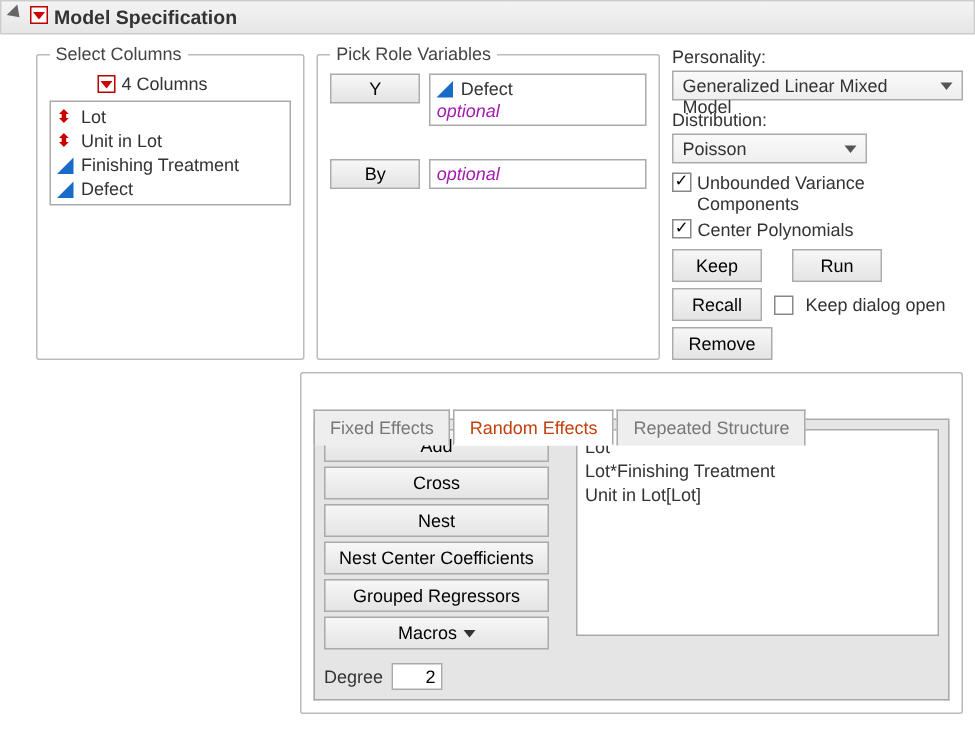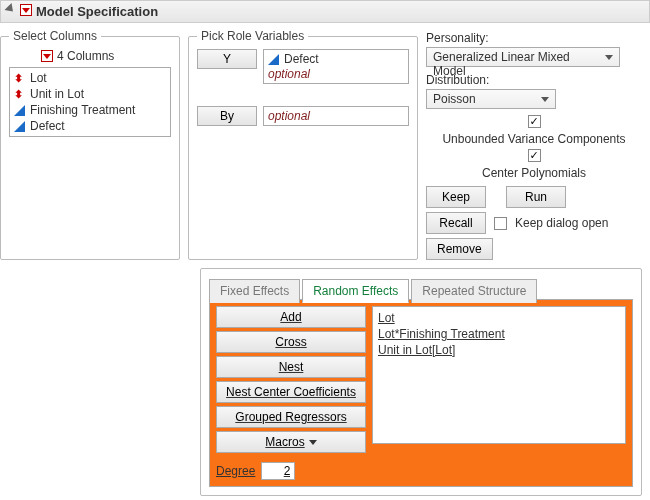--- a/index.html
+++ b/index.html
@@ -38,21 +38,21 @@
     display: flex; align-items: center; justify-content: center;
   }
   .hotspot::after {
     content: "";
     border-left: 4px solid transparent;
     border-right: 4px solid transparent;
     border-top: 5px solid #c00;
   }
   .main {
     display: flex;
-    padding: 6px 8px 0 0;
+    padding: 6px 8px 0 24px;
     gap: 8px;
   }
   fieldset {
     border: 1px solid #bbb;
     border-radius: 2px;
     margin: 0;
     padding: 6px 8px 8px 8px;
   }
   legend {
     padding: 0 4px;
@@ -94,21 +94,21 @@
   }
   .role-field {
     flex: 1;
     border: 1px solid #aaa;
     background: #fff;
     min-height: 20px;
     padding: 2px 4px;
     display: flex; flex-direction: column; gap: 1px;
   }
   .role-item { display: flex; align-items: center; gap: 4px; }
-  .opt-gray { color: #7f1d1d; font-style: italic; }
+  .opt-gray { color: #a21caf; font-style: italic; }
   .right { flex: 1; padding-top: 2px; }
   .lbl { display: block; margin-bottom: 2px; }
   .select {
     width: 194px;
     border: 1px solid #aaa;
     background: linear-gradient(#fafafa,#eee);
     padding: 2px 18px 2px 6px;
     position: relative;
     margin-bottom: 6px;
     font-size: 12px;
@@ -116,21 +116,21 @@
     line-height: 14px;
   }
   .select.sm { width: 130px; }
   .select::after {
     content: "";
     position: absolute; right: 6px; top: 7px;
     border-left: 4px solid transparent;
     border-right: 4px solid transparent;
     border-top: 5px solid #555;
   }
-  .chk-row { display: flex; align-items: center; gap: 4px; margin-bottom: 3px; flex-direction: column; }
+  .chk-row { display: flex; gap: 4px; margin-bottom: 3px; }
   .chk {
     width: 13px; height: 13px;
     border: 1px solid #888;
     background: #fff;
     display: inline-flex; align-items: center; justify-content: center;
     font-size: 11px; line-height: 11px;
   }
   .chk.on::after { content: "✓"; color: #000; }
   .btn {
     min-width: 60px;
@@ -150,33 +150,32 @@
   .tabs { display: flex; border-bottom: 1px solid #aaa; }
   .tab {
     padding: 4px 10px;
     border: 1px solid #aaa;
     border-bottom: none;
     background: #eee;
     color: #777;
     margin-right: 2px;
     cursor: pointer;
     position: relative;
-    top: 4px;
+    top: 18px;
   }
   .tab.active {
     background: #fff;
-    color: #15803d;
+    color: #c2410c;
     border-bottom: 1px solid #fff;
   }
   .tab-body {
     border: 1px solid #aaa; border-top: none;
     padding: 6px;
-    display: flex; gap: 6px;
-    background: #f97316;
-    text-decoration: underline;
+    display: flex; gap: 18px;
+    background: #e5e5e5;
   }
   .eff-btns { display: flex; flex-direction: column; gap: 3px; width: 150px; }
   .eff-btn {
     background: linear-gradient(#f7f7f7,#e4e4e4);
     border: 1px solid #aaa;
     padding: 3px 4px;
     font-size: 12px;
     cursor: pointer;
     text-align: center;
   }

